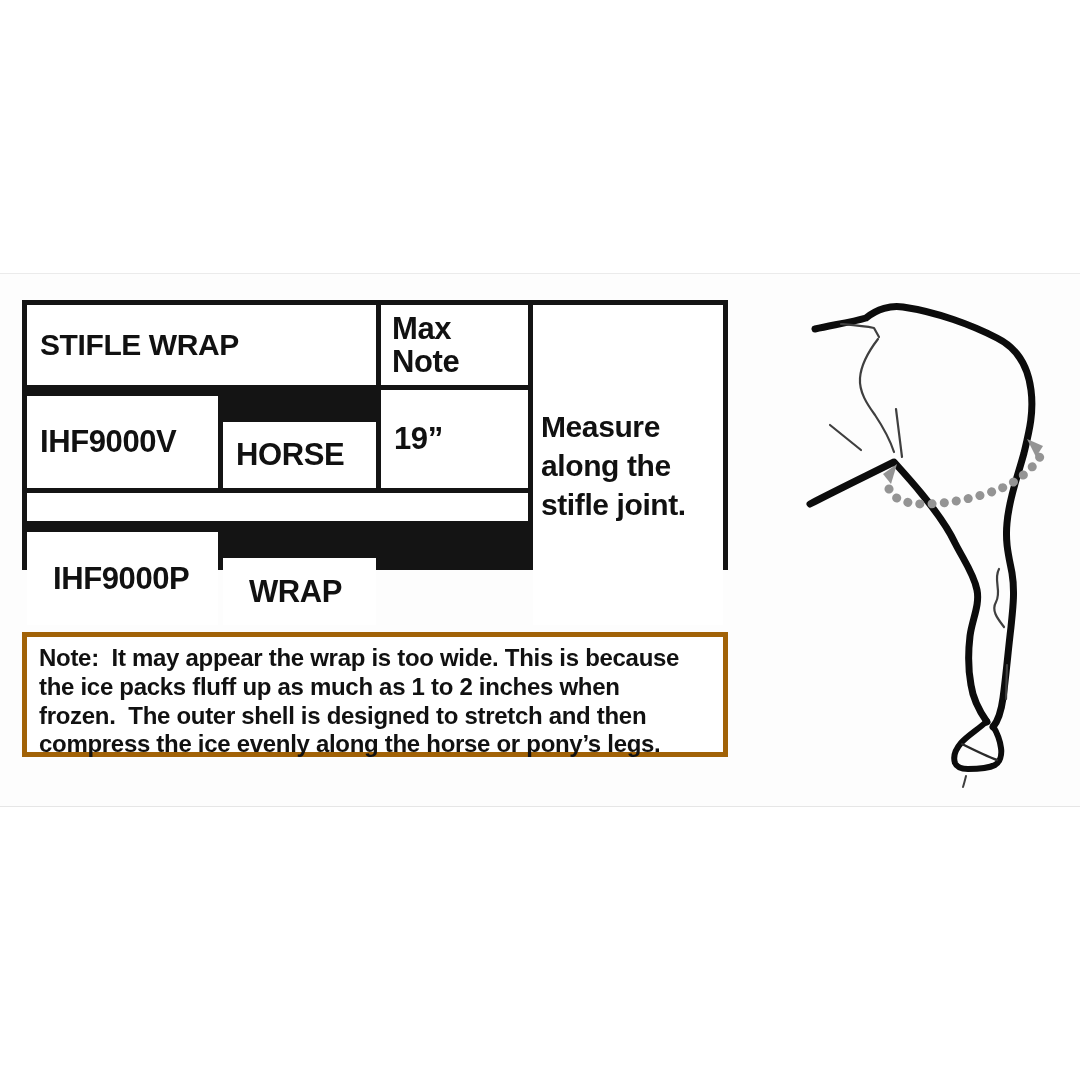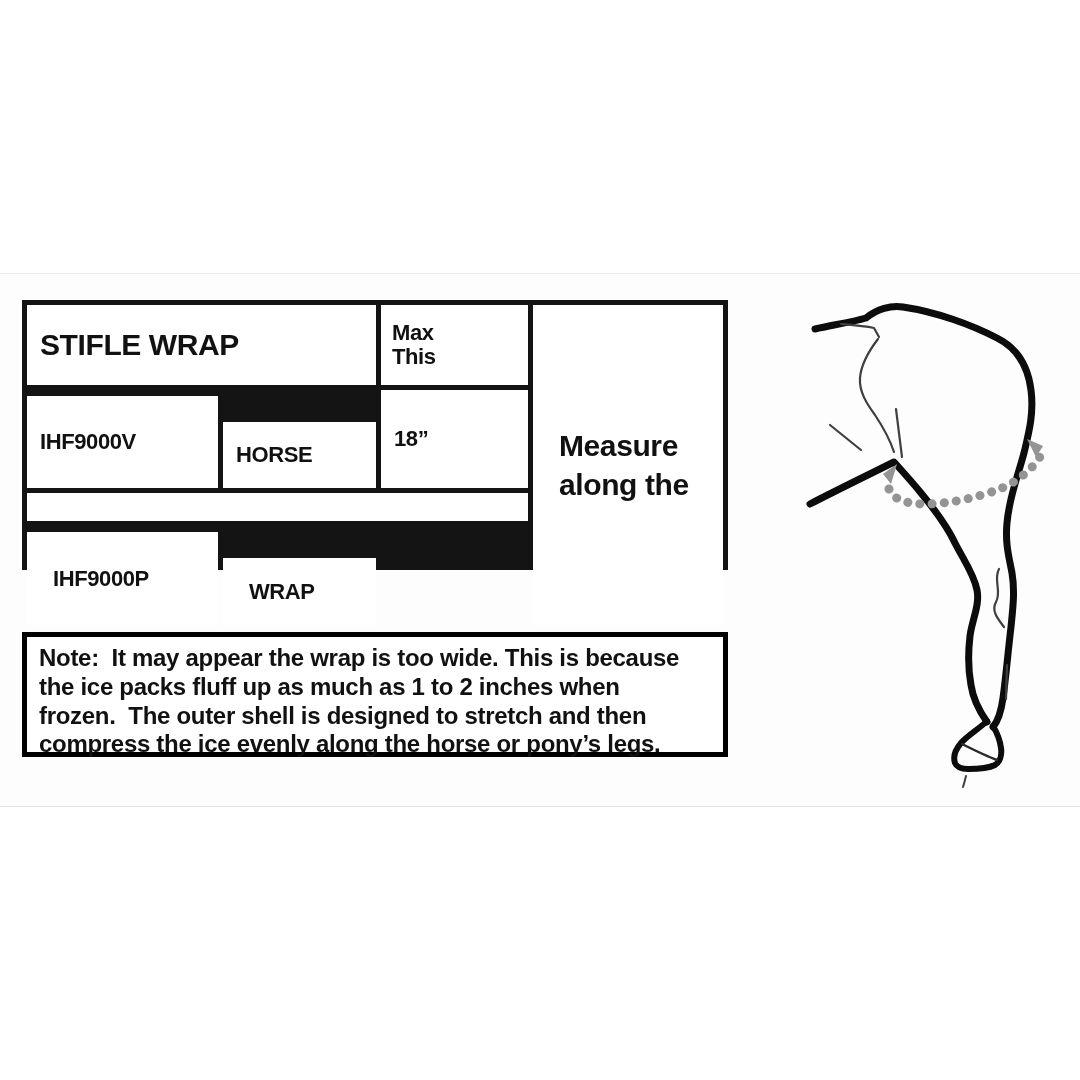--- a/index.html
+++ b/index.html
@@ -18,63 +18,64 @@
   .size-table{
     position:absolute;left:22px;top:300px;width:706px;height:270px;
     box-sizing:border-box;border:5px solid #141414;background:#141414;
     display:grid;
     grid-template-columns:191px 153px 147px 190px;
     grid-template-rows:80px 98px 28px 99px;
     gap:5px;
   }
   .cell{
     background:#ffffff;display:flex;align-items:center;
-    padding-left:13px;font-size:22px;letter-spacing:-0.4px;
+    padding-left:13px;font-size:31px;letter-spacing:-0.4px;
     line-height:1.08;white-space:pre;overflow:hidden;
   }
   .cell.product{grid-column:1 / 3;grid-row:1;font-size:30px;}
   .cell.maxw{grid-column:3;grid-row:1;flex-direction:column;align-items:flex-start;justify-content:center;padding-left:11px;}
   .cell.measure{
     grid-column:4;grid-row:1 / 5;flex-direction:column;align-items:flex-start;
-    justify-content:center;font-size:30px;line-height:39px;padding-left:26px;
+    justify-content:center;font-size:30px;line-height:39px;padding-left:8px;
   }
   .cell.spacer{grid-column:1 / 4;grid-row:3;}
   .r2{grid-row:2;} .r4{grid-row:4;padding-left:26px;}
   .c1{grid-column:1;margin-top:6px;} .c2{grid-column:2;margin-top:32px;} .c3{grid-column:3;}
   
   .note-box{
     position:absolute;left:22px;top:632px;width:706px;height:125px;
-    box-sizing:border-box;border:5px solid #000000;background:#ffffff;
+    box-sizing:border-box;border:5px solid #a16207;background:#ffffff;
     padding:7px 0 0 12px;
   }
   .note-line{font-size:24px;line-height:28.8px;letter-spacing:-0.3px;white-space:pre;}
   
   .horse-svg{position:absolute;left:0;top:0;}
 </style>
 </head>
 <body>
 
 <div class="canvas">
 
   <div class="band"></div>
 
   <div class="size-table">
     <div class="cell product">STIFLE WRAP</div>
     <div class="cell maxw">
       <span>Max</span>
-      <span>This</span>
+      <span>Note</span>
     </div>
     <div class="cell measure">
       <span>Measure</span>
       <span>along the</span>
+      <span>stifle joint.</span>
     </div>
 
     <div class="cell r2 c1">IHF9000V</div>
     <div class="cell r2 c2">HORSE</div>
-    <div class="cell r2 c3">18”</div>
+    <div class="cell r2 c3">19”</div>
 
     <div class="cell spacer"></div>
 
     <div class="cell r4 c1">IHF9000P</div>
     <div class="cell r4 c2">WRAP</div>
   </div>
 
   <div class="note-box">
     <div class="note-line">Note:  It may appear the wrap is too wide. This is because</div>
     <div class="note-line">the ice packs fluff up as much as 1 to 2 inches when</div>

